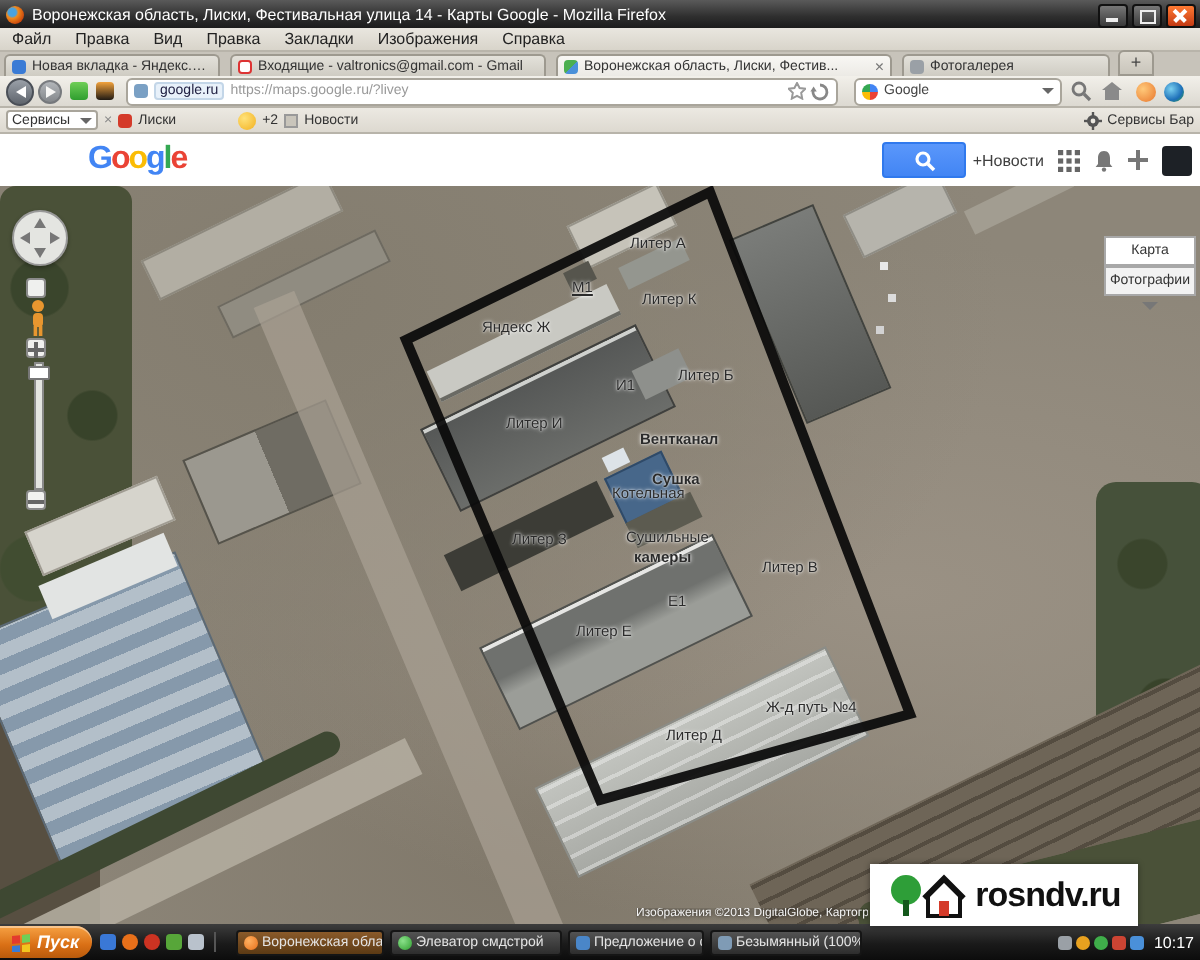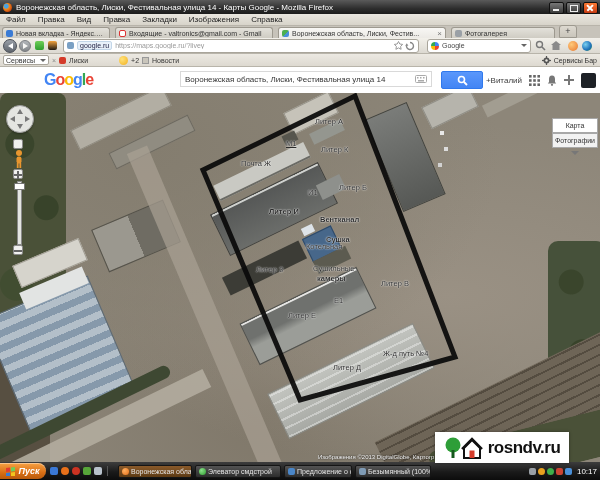--- a/index.html
+++ b/index.html
@@ -212,38 +212,28 @@
         <rect x="3.9" y="7" width="1.2" height="2" fill="#555"></rect>
         <rect x="0" y="3.9" width="2" height="1.2" fill="#555"></rect>
         <rect x="7" y="3.9" width="2" height="1.2" fill="#555"></rect>
       </svg>
     <span>Сервисы Бар</span>
   </div>
 </div>
 
 <div class="abs gheader">
   <div class="glogo"><span class="gl0">G</span><span class="gl1">o</span><span class="gl2">o</span><span class="gl3">g</span><span class="gl4">l</span><span class="gl5">e</span></div>
-  <div class="gsearch">
-    <span class="val">Воронежская область, Лиски, Фестивальная улица 14</span>
-    <svg width="12" height="8">
-        <rect x="0.5" y="0.5" width="11" height="7" rx="1" fill="none" stroke="#aaa"></rect>
-        <rect x="2" y="2" width="1.5" height="1.5" fill="#aaa"></rect>
-        <rect x="5" y="2" width="1.5" height="1.5" fill="#aaa"></rect>
-        <rect x="8" y="2" width="1.5" height="1.5" fill="#aaa"></rect>
-        <rect x="3" y="5" width="6" height="1.5" fill="#aaa"></rect>
-      </svg>
-  </div>
   <div class="gbtn">
     <svg width="11" height="11">
         <circle cx="4.5" cy="4.5" r="3" fill="none" stroke="#fff" stroke-width="1.6"></circle>
         <line x1="7" y1="7" x2="10" y2="10" stroke="#fff" stroke-width="1.8"></line>
       </svg>
   </div>
   <div class="ghright">
-    <span>+Виталий</span>
+    <span>+Новости</span>
     <svg width="11" height="11">
         <g fill="#666">
           <rect x="0" y="0" width="2.6" height="2.6"></rect>
           <rect x="4.2" y="0" width="2.6" height="2.6"></rect>
           <rect x="8.4" y="0" width="2.6" height="2.6"></rect>
           <rect x="0" y="4.2" width="2.6" height="2.6"></rect>
           <rect x="4.2" y="4.2" width="2.6" height="2.6"></rect>
           <rect x="8.4" y="4.2" width="2.6" height="2.6"></rect>
           <rect x="0" y="8.4" width="2.6" height="2.6"></rect>
           <rect x="4.2" y="8.4" width="2.6" height="2.6"></rect>
@@ -298,24 +288,24 @@
   <div class="b" style="left:243px;top:200px;width:128px;height:44px;background:linear-gradient(180deg,#6f716e 40%,#9b9d98 60%);border:1px solid #4f514e;box-shadow:inset 0 2px 0 #e6e6e4;transform:rotate(-26deg);"></div>
   <div class="b" style="left:270px;top:263px;width:160px;height:48px;background:repeating-linear-gradient(0deg,rgba(255,255,255,.35) 0 2px,rgba(0,0,0,0) 2px 9px),linear-gradient(#c2c4bf,#a7a9a4);border:1px solid #8b8d88;transform:rotate(-26deg);"></div>
 
   <svg class="b" width="600" height="369" style="left:0;top:0;z-index:20;">
     <polygon points="355,3 203,77 300,307 455,264" fill="none" stroke="#0a0a0a" stroke-opacity="0.93" stroke-width="5"></polygon>
   </svg>
 
   <div class="maplabel" style="left:315px;top:24px;">Литер А</div>
   <div class="maplabel" style="left:286px;top:46px;text-decoration:underline;">М1</div>
   <div class="maplabel" style="left:321px;top:52px;">Литер К</div>
-  <div class="maplabel" style="left:241px;top:66px;">Почта Ж</div>
+  <div class="maplabel" style="left:241px;top:66px;">Яндекс Ж</div>
   <div class="maplabel" style="left:339px;top:90px;">Литер Б</div>
   <div class="maplabel" style="left:308px;top:95px;">И1</div>
-  <div class="maplabel" style="left:269px;top:114px;font-weight:bold;">Литер И</div>
+  <div class="maplabel" style="left:253px;top:114px;">Литер И</div>
   <div class="maplabel" style="left:320px;top:122px;font-weight:bold;">Вентканал</div>
   <div class="maplabel" style="left:326px;top:142px;font-weight:bold;">Сушка</div>
   <div class="maplabel" style="left:306px;top:149px;">Котельная</div>
   <div class="maplabel" style="left:256px;top:172px;">Литер З</div>
   <div class="maplabel" style="left:313px;top:171px;">Сушильные</div>
   <div class="maplabel" style="left:317px;top:181px;font-weight:bold;">камеры</div>
   <div class="maplabel" style="left:381px;top:186px;">Литер В</div>
   <div class="maplabel" style="left:334px;top:203px;">Е1</div>
   <div class="maplabel" style="left:288px;top:218px;">Литер Е</div>
   <div class="maplabel" style="left:383px;top:256px;">Ж-д путь №4</div>

